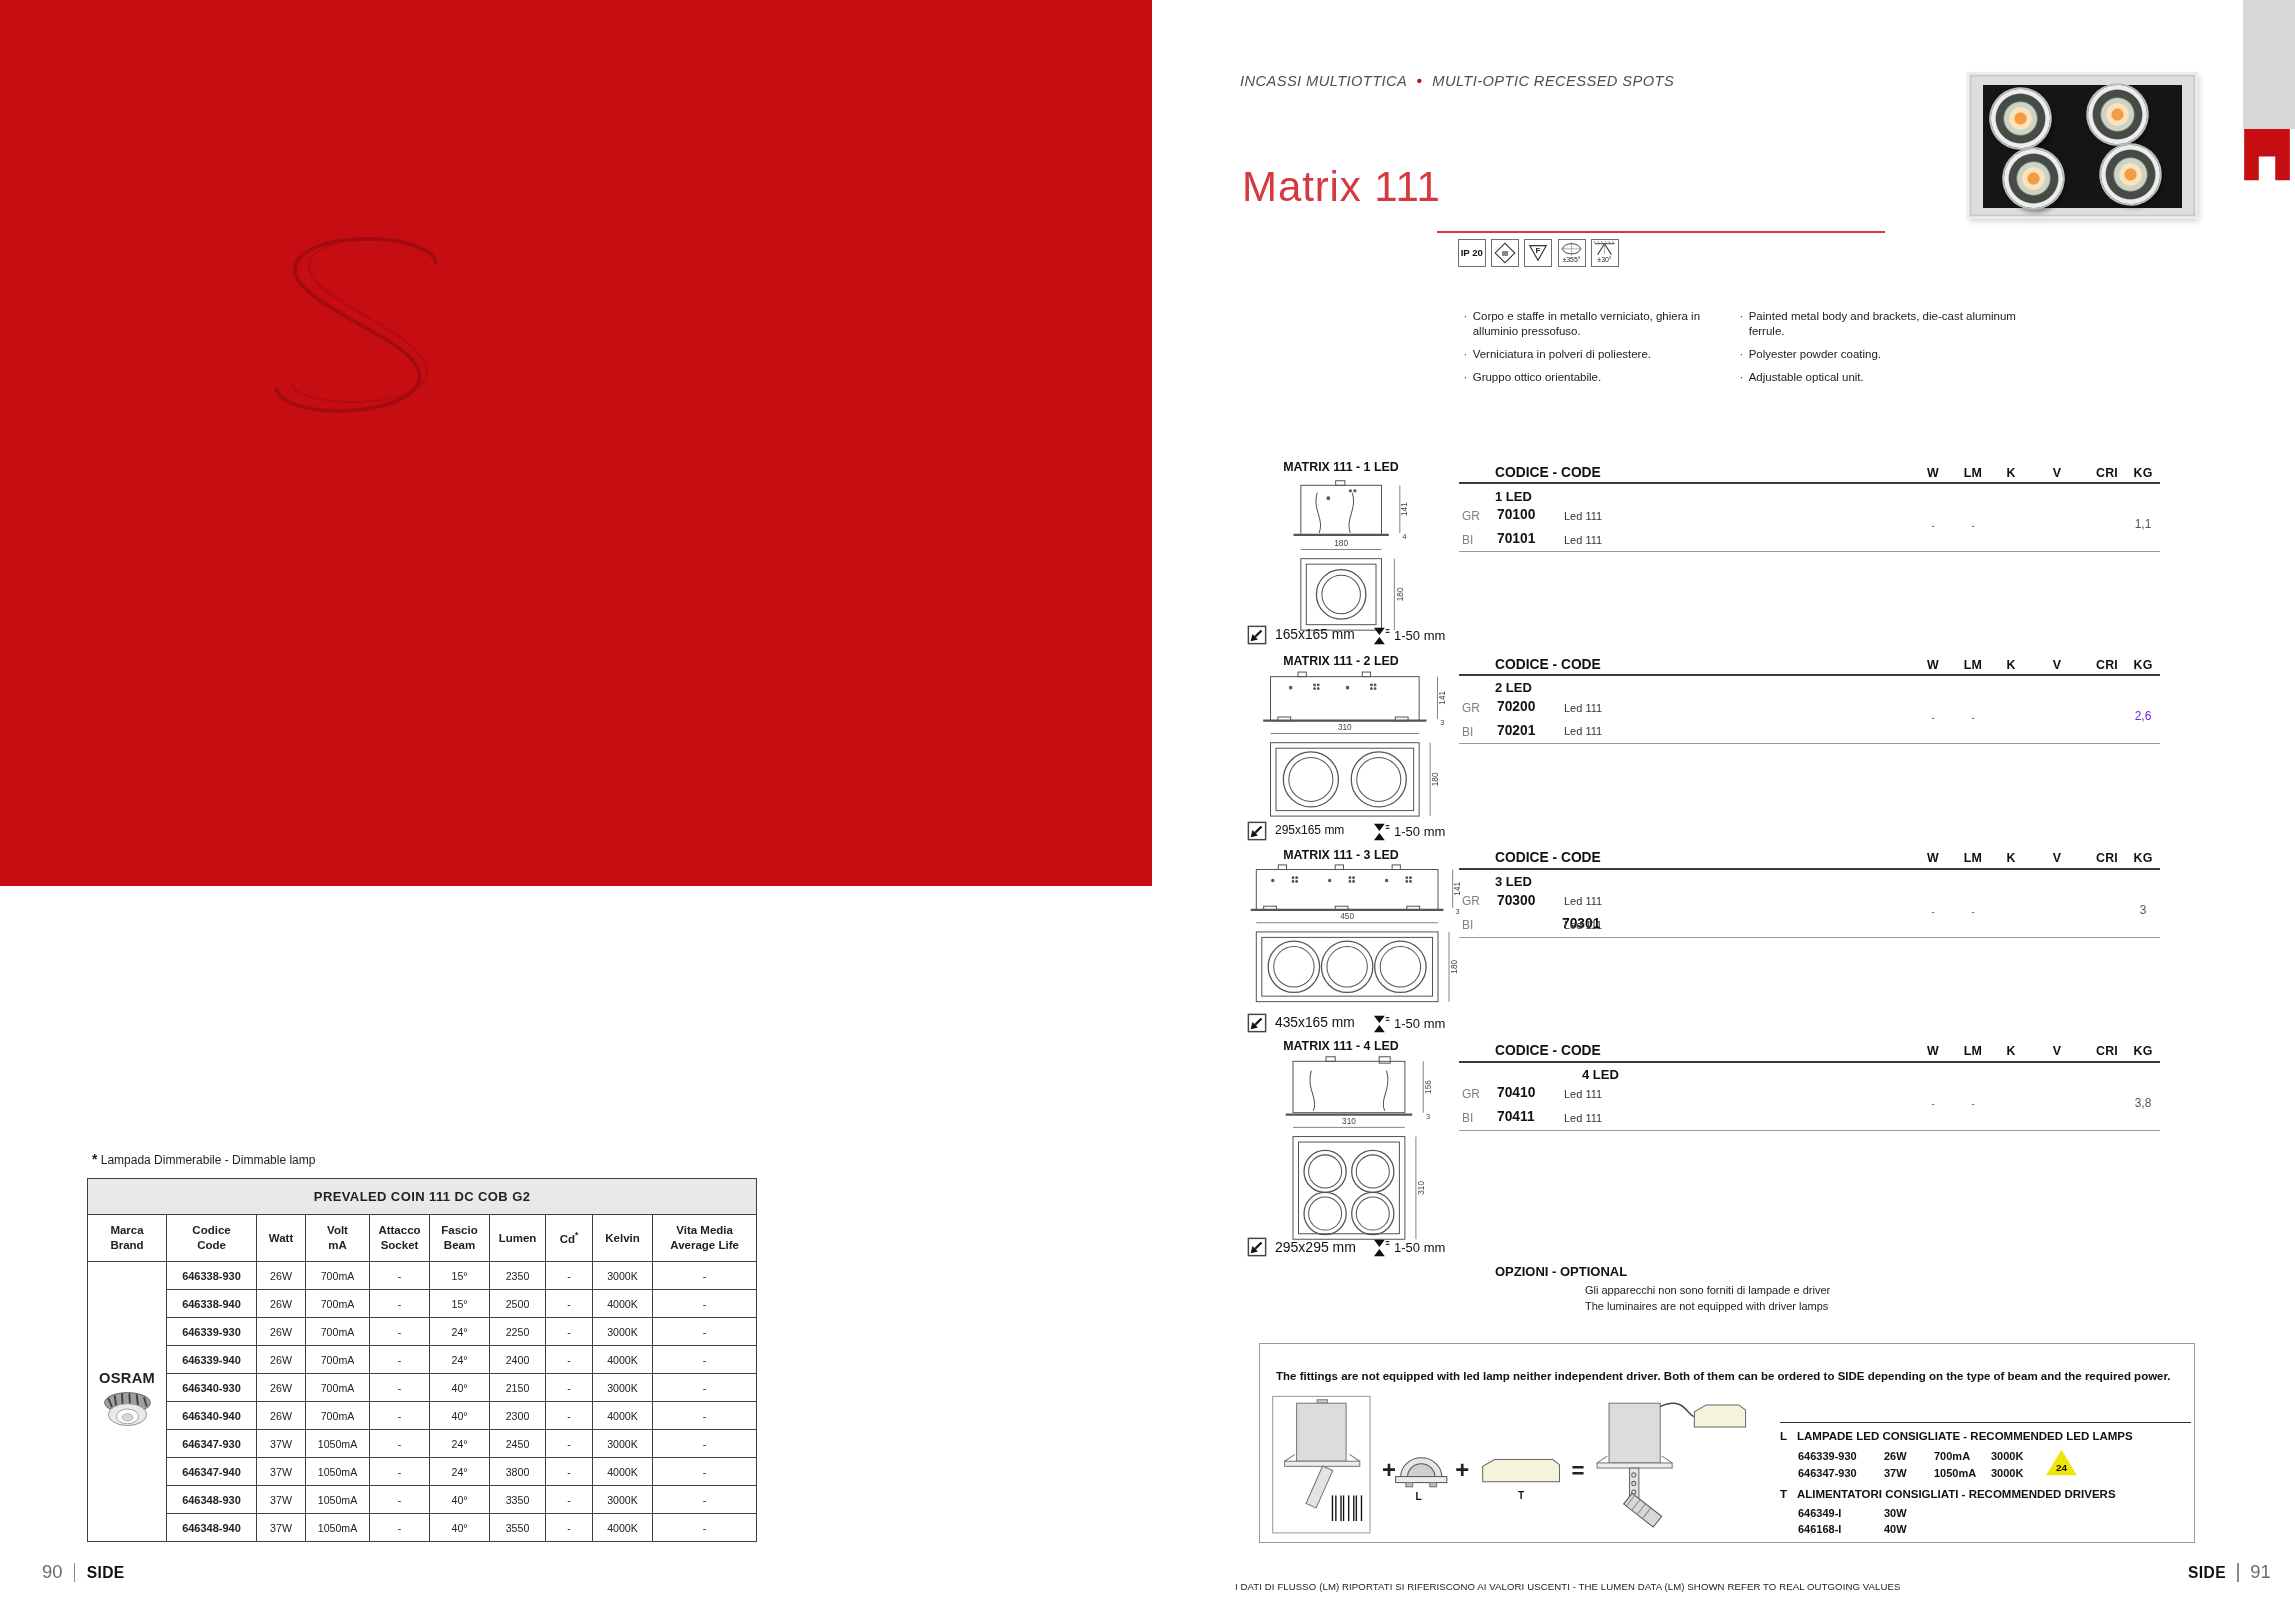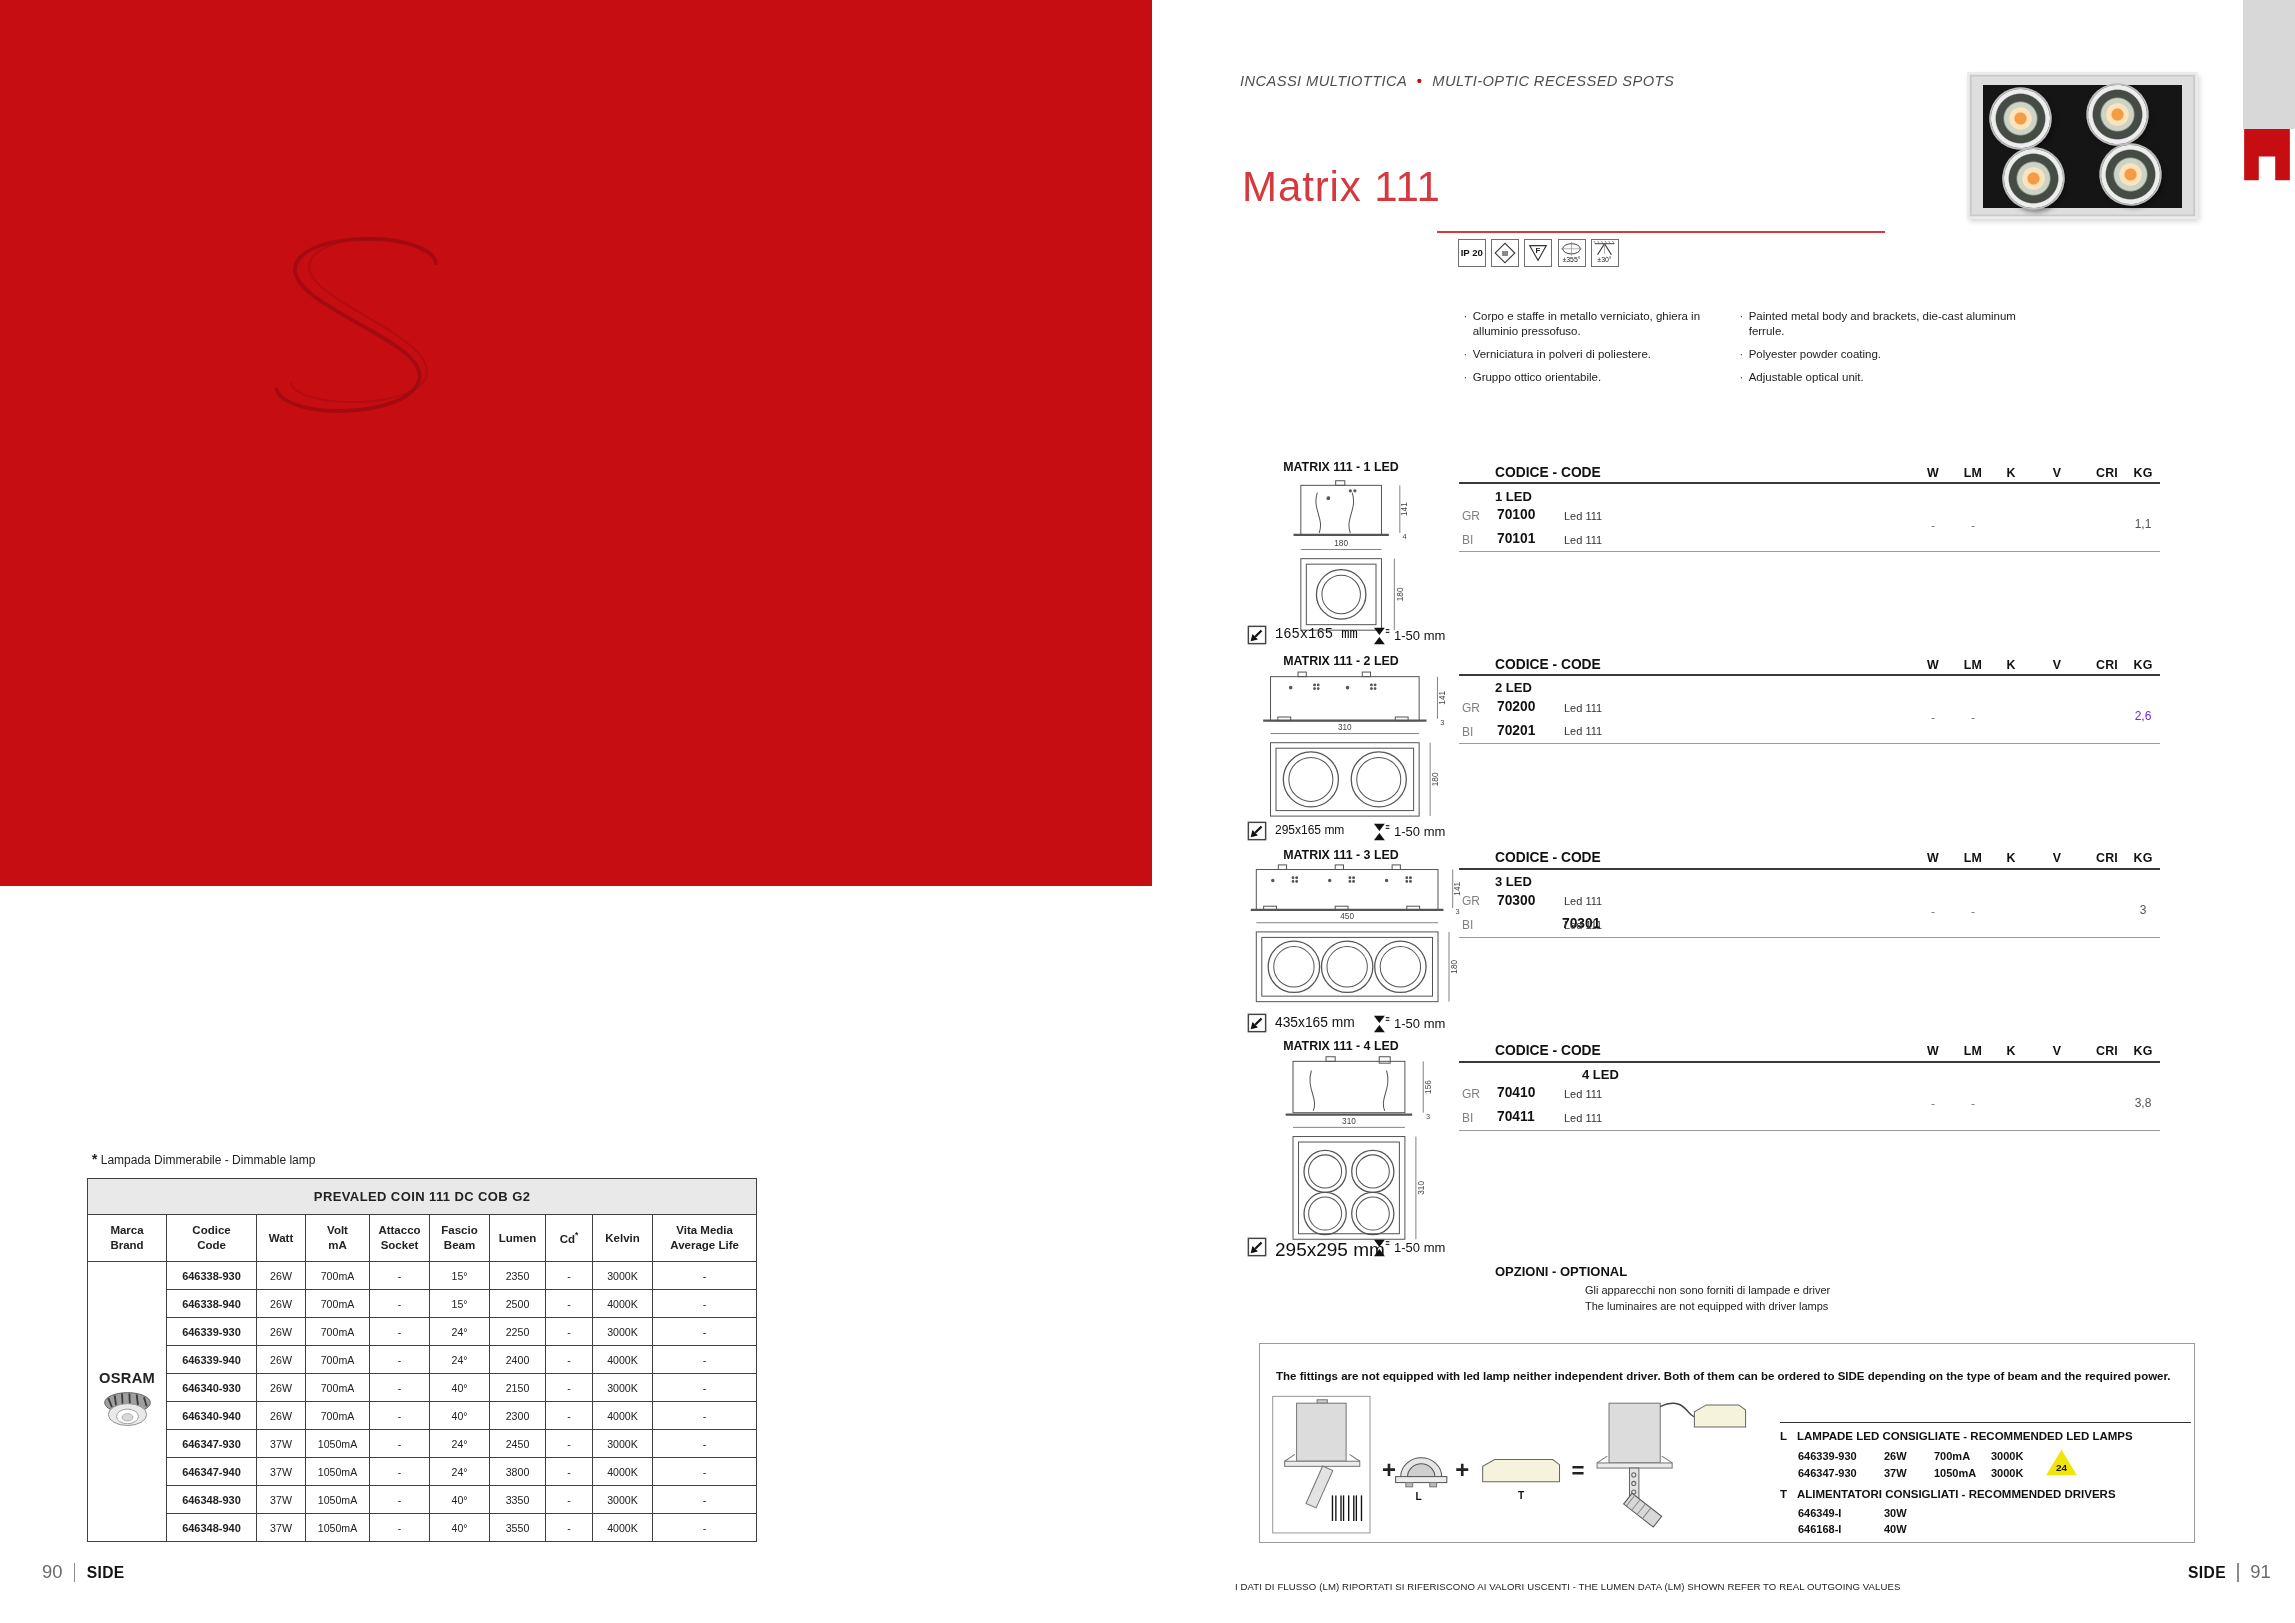--- a/index.html
+++ b/index.html
@@ -354,21 +354,21 @@
       <circle cx="74" cy="127" r="27" stroke-width="1.4"></circle>
         <circle cx="74" cy="127" r="21"></circle>
       <line x1="132" y1="88" x2="132" y2="166" stroke-width=".8"></line>
       <text transform="translate(141,127) rotate(-90)" text-anchor="middle" font-size="9" fill="#444" stroke="none">180</text>
     </svg>
     <svg style="position:absolute;left:1247px;top:625px;" width="20" height="20" viewBox="0 0 22 22">
       <rect x="1.5" y="1.5" width="19" height="19" fill="#fff" stroke="#444" stroke-width="1.6"></rect>
       <line x1="16" y1="6" x2="9" y2="13" stroke="#111" stroke-width="2.4"></line>
       <polygon points="4,18 12,16 6,10" fill="#111"></polygon>
     </svg>
-    <span class="t" style="left:1275px;top:627px;font-size:13.8px;font-family:Liberation Mono, monospace;">165x165 mm</span>
+    <span class="t" style="left:1275px;top:627px;font-size:13.8px;">165x165 mm</span>
     <svg style="position:absolute;left:1372px;top:626px;" width="18.4" height="20" viewBox="0 0 20 22">
       <polygon points="2,2 14,2 8,10" fill="#111"></polygon>
         <polygon points="2,20 14,20 8,12" fill="#111"></polygon>
       <line x1="15" y1="4" x2="19" y2="4" stroke="#111" stroke-width="1.2"></line>
         <line x1="15" y1="7" x2="19" y2="7" stroke="#111" stroke-width="1.2"></line>
     </svg>
     <span class="t" style="left:1394px;top:628px;font-size:13px;">1-50 mm</span>
 
     <span class="t bold" style="left:1495px;top:465px;font-size:13.8px;">CODICE - CODE</span>
     <span class="t colh" style="left:1933px;top:466px;">W</span>
@@ -561,21 +561,21 @@
       <circle cx="111" cy="174" r="23" stroke-width="1.4"></circle>
         <circle cx="111" cy="174" r="18"></circle>
       <line x1="158" y1="90" x2="158" y2="202" stroke-width=".8"></line>
       <text transform="translate(167,146) rotate(-90)" text-anchor="middle" font-size="9" fill="#444" stroke="none">310</text>
     </svg>
     <svg style="position:absolute;left:1247px;top:1237px;" width="20" height="20" viewBox="0 0 22 22">
       <rect x="1.5" y="1.5" width="19" height="19" fill="#fff" stroke="#444" stroke-width="1.6"></rect>
       <line x1="16" y1="6" x2="9" y2="13" stroke="#111" stroke-width="2.4"></line>
       <polygon points="4,18 12,16 6,10" fill="#111"></polygon>
     </svg>
-    <span class="t" style="left:1275px;top:1239px;font-size:19px;">295x295 mm</span>
+    <span class="t" style="left:1275px;top:1239px;font-size:14px;">295x295 mm</span>
     <svg style="position:absolute;left:1372px;top:1238px;" width="18.4" height="20" viewBox="0 0 20 22">
       <polygon points="2,2 14,2 8,10" fill="#111"></polygon>
         <polygon points="2,20 14,20 8,12" fill="#111"></polygon>
       <line x1="15" y1="4" x2="19" y2="4" stroke="#111" stroke-width="1.2"></line>
         <line x1="15" y1="7" x2="19" y2="7" stroke="#111" stroke-width="1.2"></line>
     </svg>
     <span class="t" style="left:1394px;top:1240px;font-size:13px;">1-50 mm</span>
 
     <span class="t bold" style="left:1495px;top:1043px;font-size:13.8px;">CODICE - CODE</span>
     <span class="t colh" style="left:1933px;top:1044px;">W</span>

